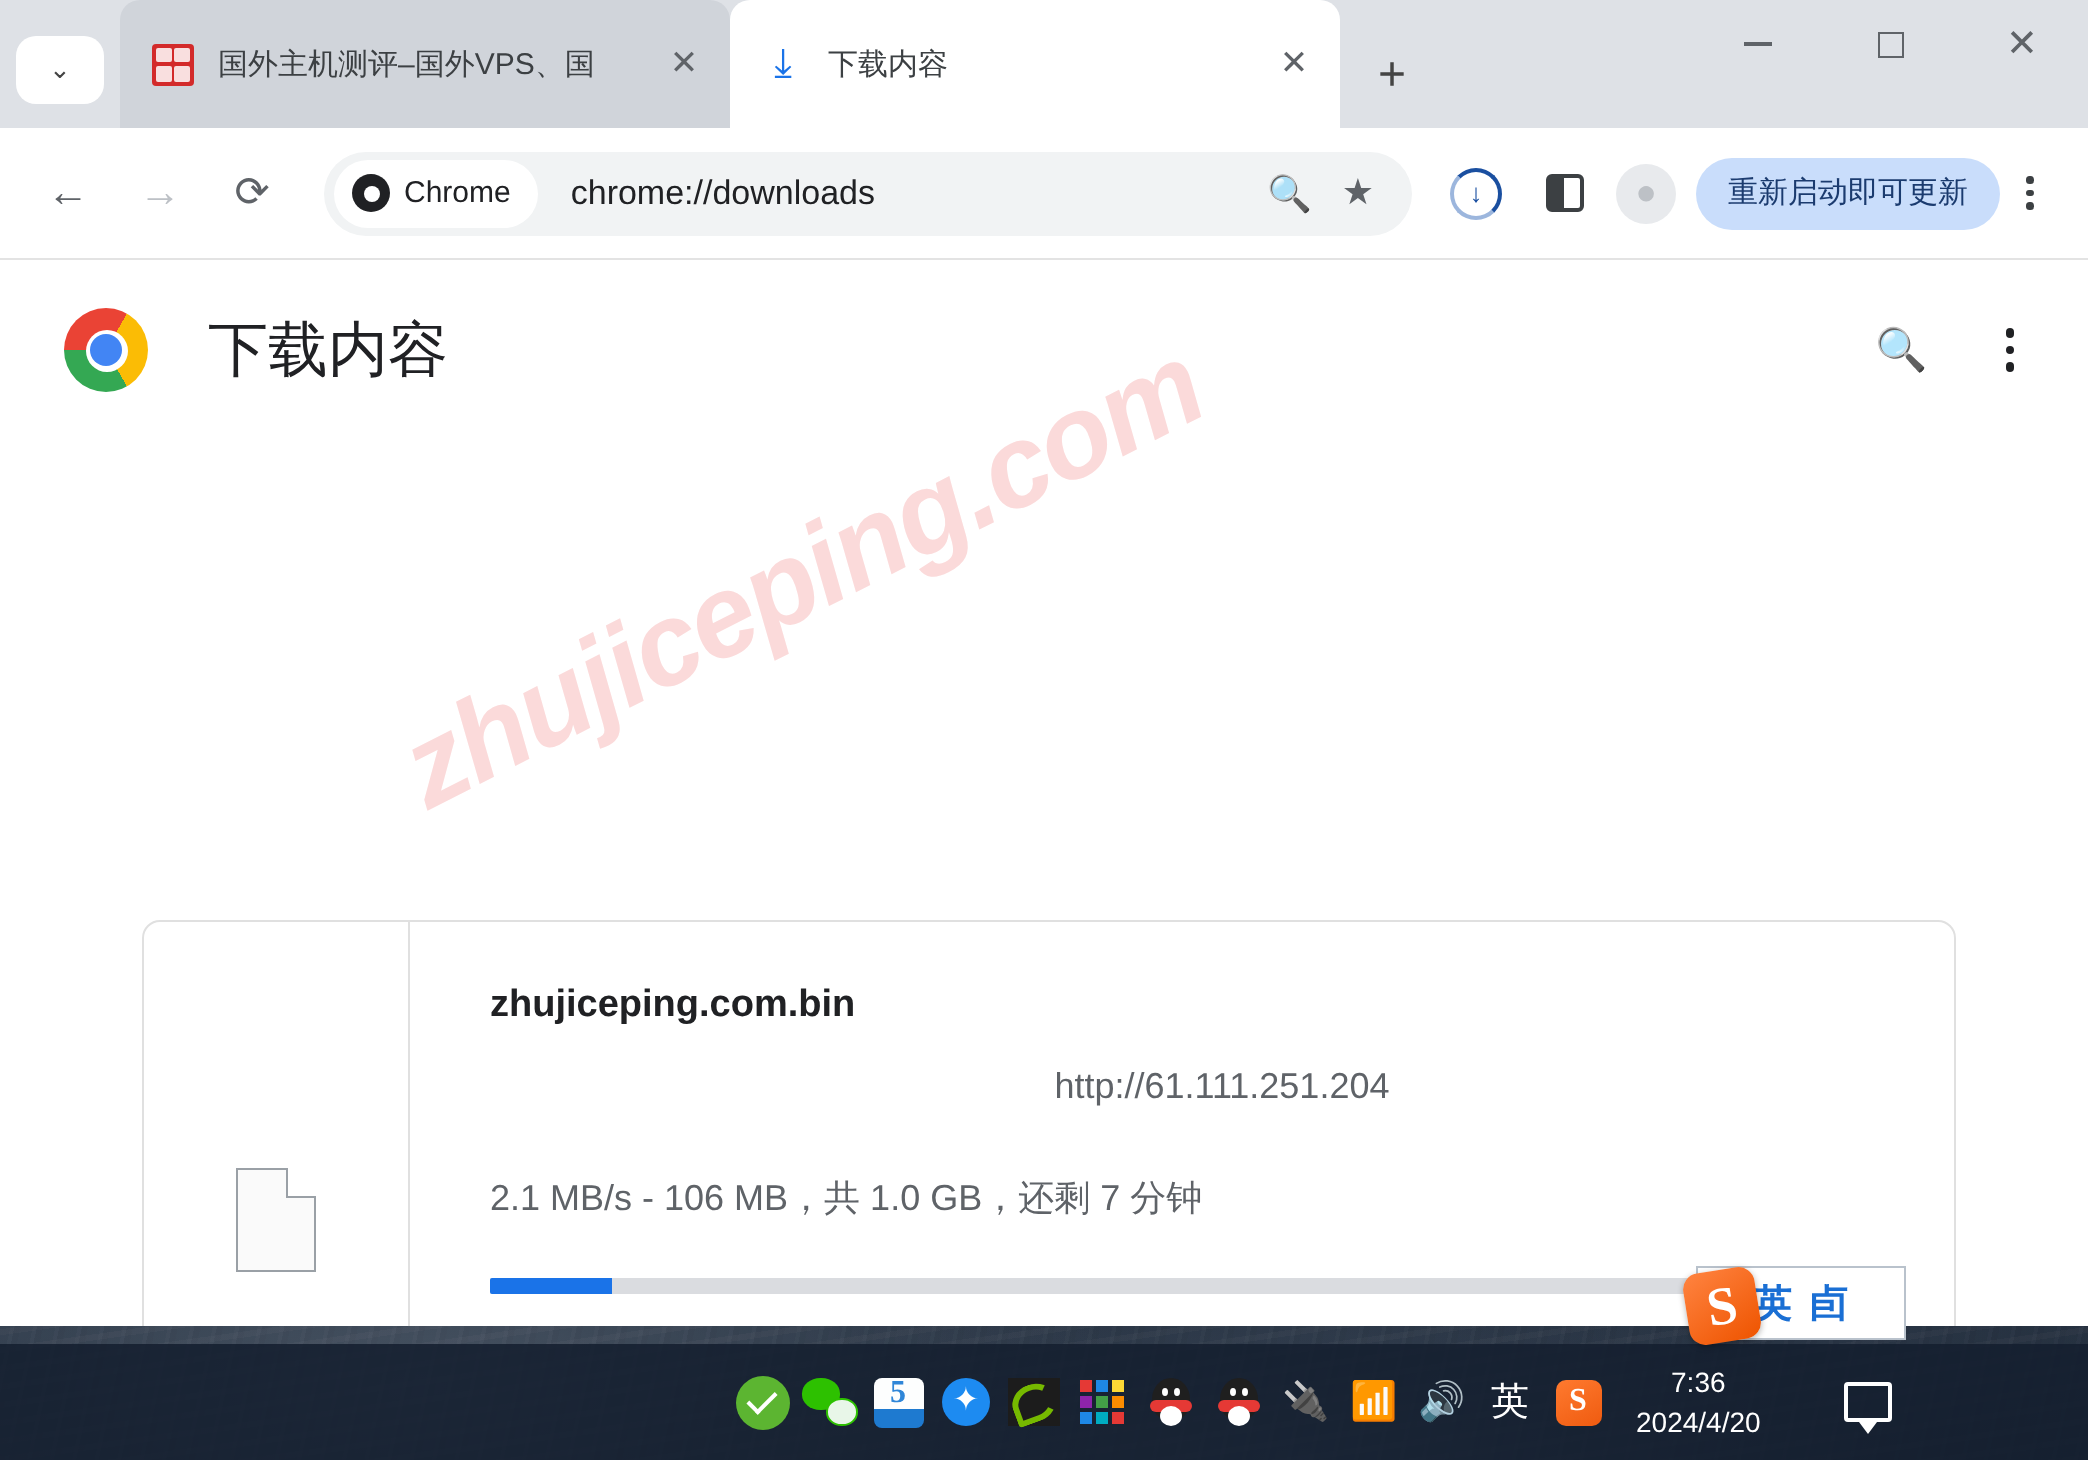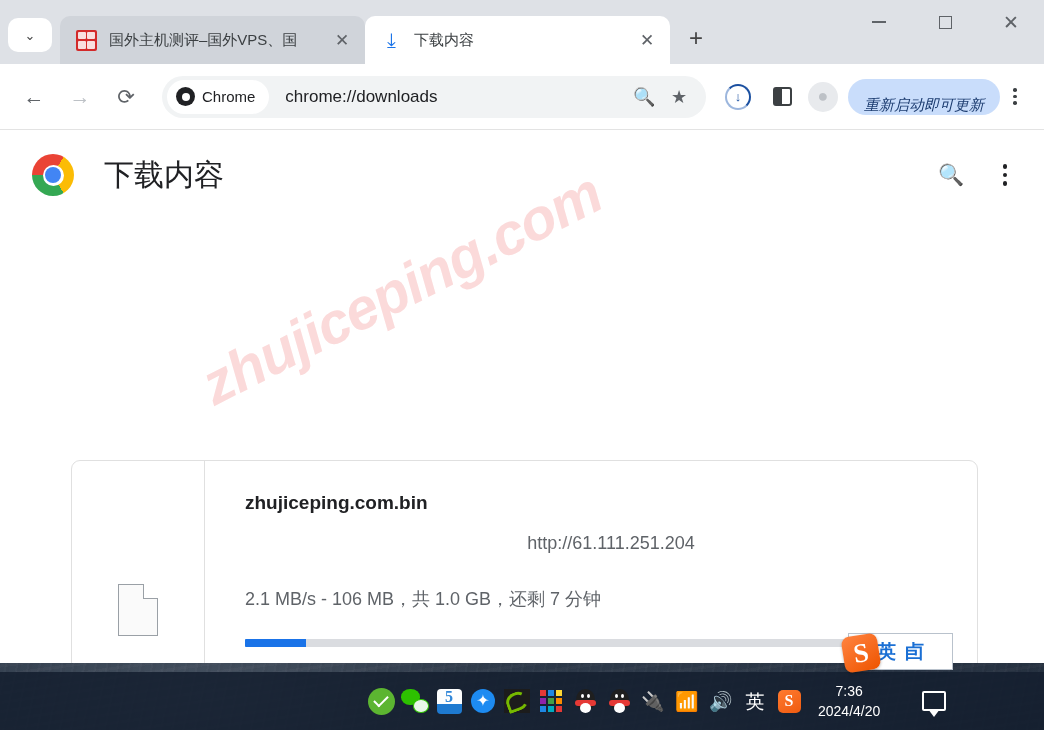--- a/index.html
+++ b/index.html
@@ -165,21 +165,21 @@
     padding-left: 8px;
     position: relative;
   }
   #tab-search {
     width: 44px; height: 34px; margin-bottom: 12px; margin-right: 8px;
     background: #fff; border-radius: 10px;
     display: flex; align-items: center; justify-content: center;
     color: #444; font-size: 13px;
   }
   .tab {
-    height: 48px; width: 305px;
+    height: 64px; width: 305px;
     display: flex; align-items: center;
     border-radius: 10px 10px 0 0;
     padding: 0 10px 0 16px;
     position: relative;
   }
   .tab.inactive { background: #d0d4da; }
   .tab.active { background: #fff; }
   .tab-favicon { width: 21px; height: 21px; flex: 0 0 21px; margin-right: 12px; }
   .seal {
     width: 21px; height: 21px; border-radius: 2px;
@@ -272,23 +272,23 @@
   #sidepanel-ico::after { content: ""; width: 7px; background: #3c4043; }
   #avatar {
     width: 30px; height: 30px; margin-left: 6px; border-radius: 50%;
     background: #e8eaed; color: #bdc1c6;
     display: flex; align-items: center; justify-content: center;
     font-size: 18px;
   }
   #update-btn {
     height: 36px; margin-left: 10px;
     background: #c9ddfb; border-radius: 18px;
-    display: flex; align-items: flex-end;
+    display: flex; align-items: center;
     padding: 0 16px;
-    font-size: 15px; color: #1b3b6f; font-style: italic;
+    font-size: 15px; color: #1b3b6f;
   }
   #menu-dots {
     width: 30px; height: 40px; margin-left: 0;
     display: flex; flex-direction: column; align-items: center; justify-content: center; gap: 3px;
   }
   #menu-dots i { width: 3.5px; height: 3.5px; border-radius: 50%; background: #3c4043; display: block; }
 
   
   #page { position: relative; height: 533px; background: #fff; overflow: hidden; }
   #watermark {

